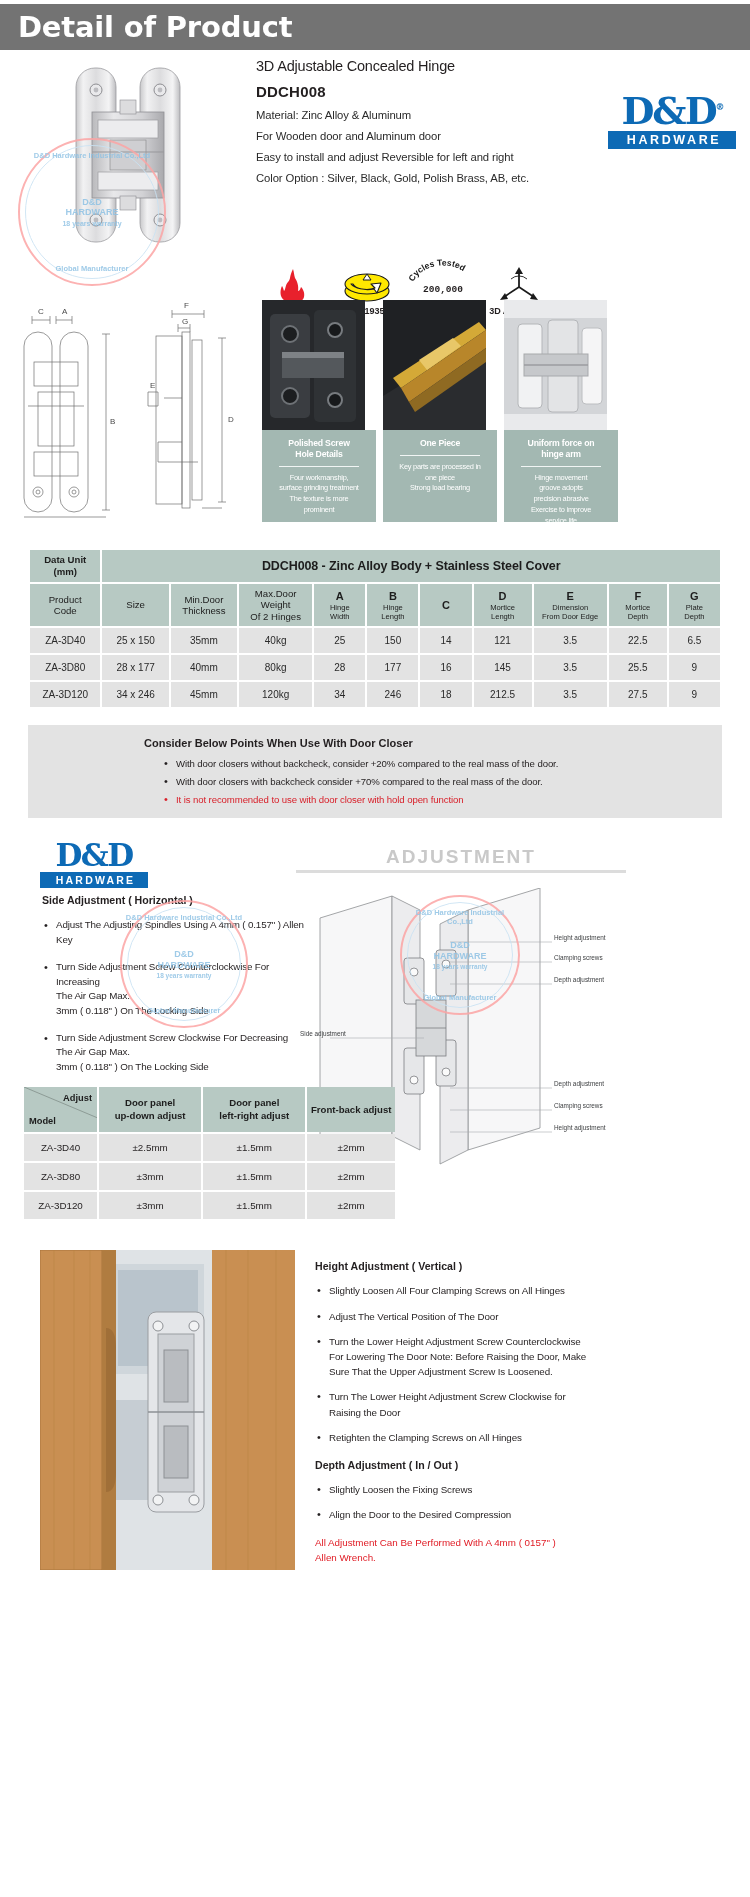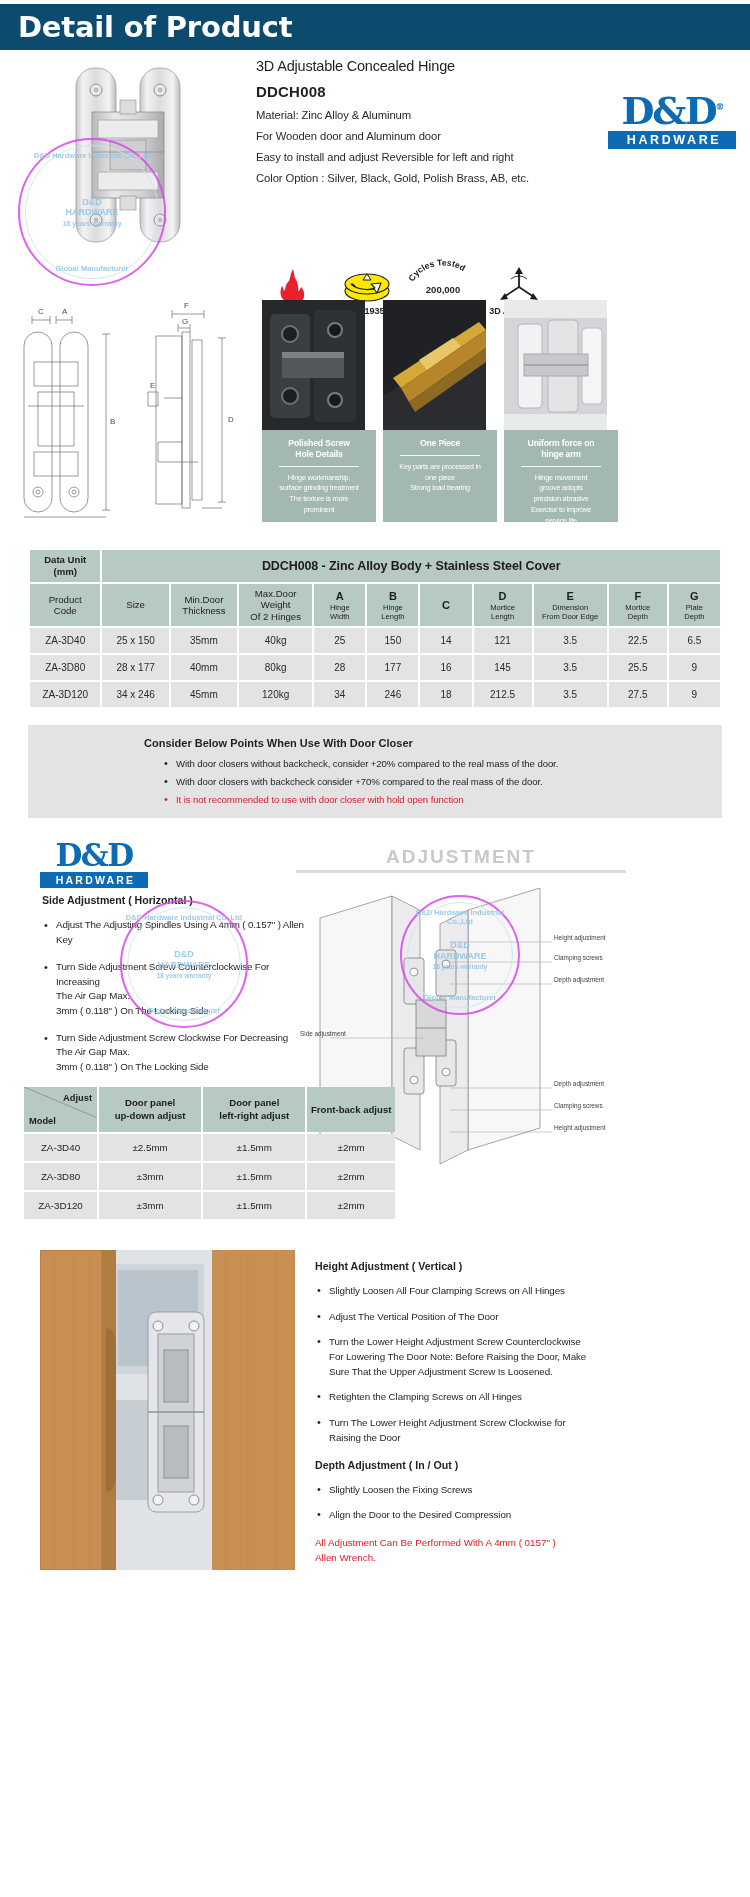--- a/index.html
+++ b/index.html
@@ -7,21 +7,21 @@
     width: 750px;
     background: #ffffff;
     font-family: "Liberation Sans", sans-serif;
     color: #231f20;
     -webkit-font-smoothing: antialiased;
   }
   .page { width: 750px; position: relative; overflow: hidden; }
 
   
   .header-bar {
-    background: #0c4a6e;
+    background: #737373;
     height: 46px;
     display: flex;
     align-items: center;
     padding-left: 18px;
     margin: 4px 0 0 0;
   }
   .header-bar .title {
     color: #ffffff;
     font-size: 29px;
     font-weight: bold;
@@ -48,21 +48,21 @@
     letter-spacing: -2px; line-height: 1; position: relative;
   }
   .brand .reg { font-size: 9px; vertical-align: super; color: #0d6ab5; }
   .brand .hw {
     background: #0d6ab5; color: #fff; font-size: 12.5px; font-weight: bold;
     letter-spacing: 2.6px; padding: 2px 0 2px 4px; margin-top: 1px;
   }
 
   
   .stamp {
-    position: absolute; border: 2px solid #d946ef; border-radius: 50%;
+    position: absolute; border: 2px solid #fca5a5; border-radius: 50%;
     color: #a9cfe9; pointer-events: none; opacity: .85;
   }
   .stamp .ring { position: absolute; inset: 5px; border: 1px solid #c9e2f3; border-radius: 50%; }
   .stamp .ctr {
     position: absolute; left: 0; right: 0; top: 50%; transform: translateY(-50%);
     text-align: center; font-size: 9px; font-weight: bold; color: #8fc2e4; line-height: 1.15;
   }
   .stamp .arc-top, .stamp .arc-bot {
     position: absolute; left: 0; right: 0; text-align: center;
     font-size: 7.5px; font-weight: bold; color: #8fc2e4;
@@ -75,21 +75,21 @@
   .certs { position: absolute; left: 256px; top: 205px; width: 300px; display: flex; }
   .cert { width: 78px; text-align: center; }
   .cert .glyph { height: 48px; display: flex; align-items: flex-end; justify-content: center; }
   .cert .lbl { font-size: 9px; font-weight: bold; line-height: 1.25; margin-top: 3px; }
   .cert .lbl.red { color: #d8202a; }
   .flame { width: 26px; height: 34px; }
   .ring-arrow { width: 52px; height: 34px; }
   .cycles-wrap { position: relative; width: 78px; height: 48px; }
   .cycles-arc { position: absolute; left: 0; top: 0; }
   .cycles-num { position: absolute; left: 0; right: 0; top: 29px; text-align: center;
-    font-size: 9.5px; font-weight: bold; }
+    font-size: 9.5px; font-weight: bold; font-family: Liberation Mono, monospace; }
   .axes3d { width: 44px; height: 36px; }
 
   
   .mid { position: relative; height: 240px; margin-top: 4px; }
   .draw { position: absolute; }
   #draw-a { left: 10px; top: 8px; }
   #draw-b { left: 128px; top: 8px; }
 
   .cards { position: absolute; left: 262px; top: 6px; display: flex; gap: 7px; }
   .card { width: 114px; }
@@ -364,21 +364,21 @@
             <rect x="20" y="52" width="62" height="26" fill="#54585c"></rect>
             <rect x="20" y="52" width="62" height="6" fill="#7e8286"></rect>
           </svg>
         </div>
         <div class="cap">
           <h4>
             <span>Polished Screw</span><br><span>Hole Details</span>
           </h4>
           <div class="rule"></div>
           <p>
-            <span>Hinge workmanship,</span><br>
+            <span>Four workmanship,</span><br>
             <span>surface grinding treatment</span><br>
             <span>The texture is more</span><br>
             <span>prominent</span>
           </p>
         </div>
       </div>
 
       <div class="card">
         <div class="photo">
           <svg width="103" height="130" viewBox="0 0 103 130">
@@ -716,25 +716,25 @@
     <div class="bottom-text">
       <h4>Height Adjustment ( Vertical )</h4>
       <ul>
         <li><span>Slightly Loosen All Four Clamping Screws on All Hinges</span></li>
         <li><span>Adjust The Vertical Position of The Door</span></li>
         <li>
           <span>Turn the Lower Height Adjustment Screw Counterclockwise</span><br>
           <span>For Lowering The Door Note: Before Raising the Door, Make</span><br>
           <span>Sure That the Upper Adjustment Screw Is Loosened.</span>
         </li>
-        <li><span>Retighten the Clamping Screws on All Hinges</span></li>
         <li>
           <span>Turn The Lower Height Adjustment Screw Clockwise for</span><br>
           <span>Raising the Door</span>
         </li>
+        <li><span>Retighten the Clamping Screws on All Hinges</span></li>
       </ul>
 
       <h4>Depth Adjustment ( In / Out )</h4>
       <ul>
         <li><span>Slightly Loosen the Fixing Screws</span></li>
         <li><span>Align the Door to the Desired Compression</span></li>
       </ul>
 
       <div class="final">
         <span>All Adjustment Can Be Performed With A 4mm ( 0157" )</span><br>

